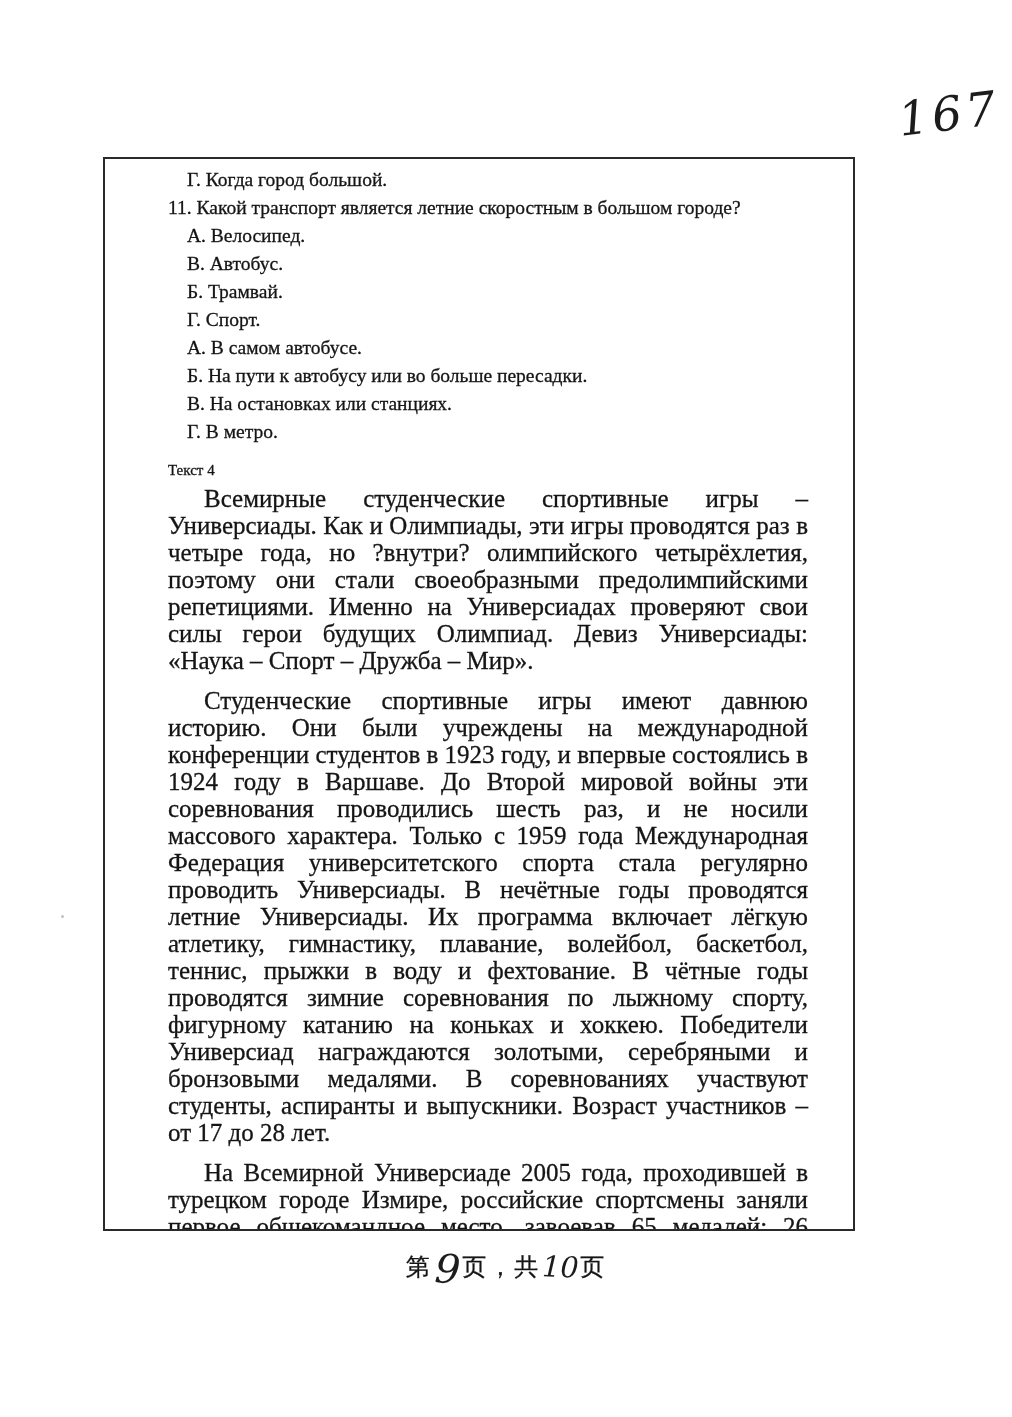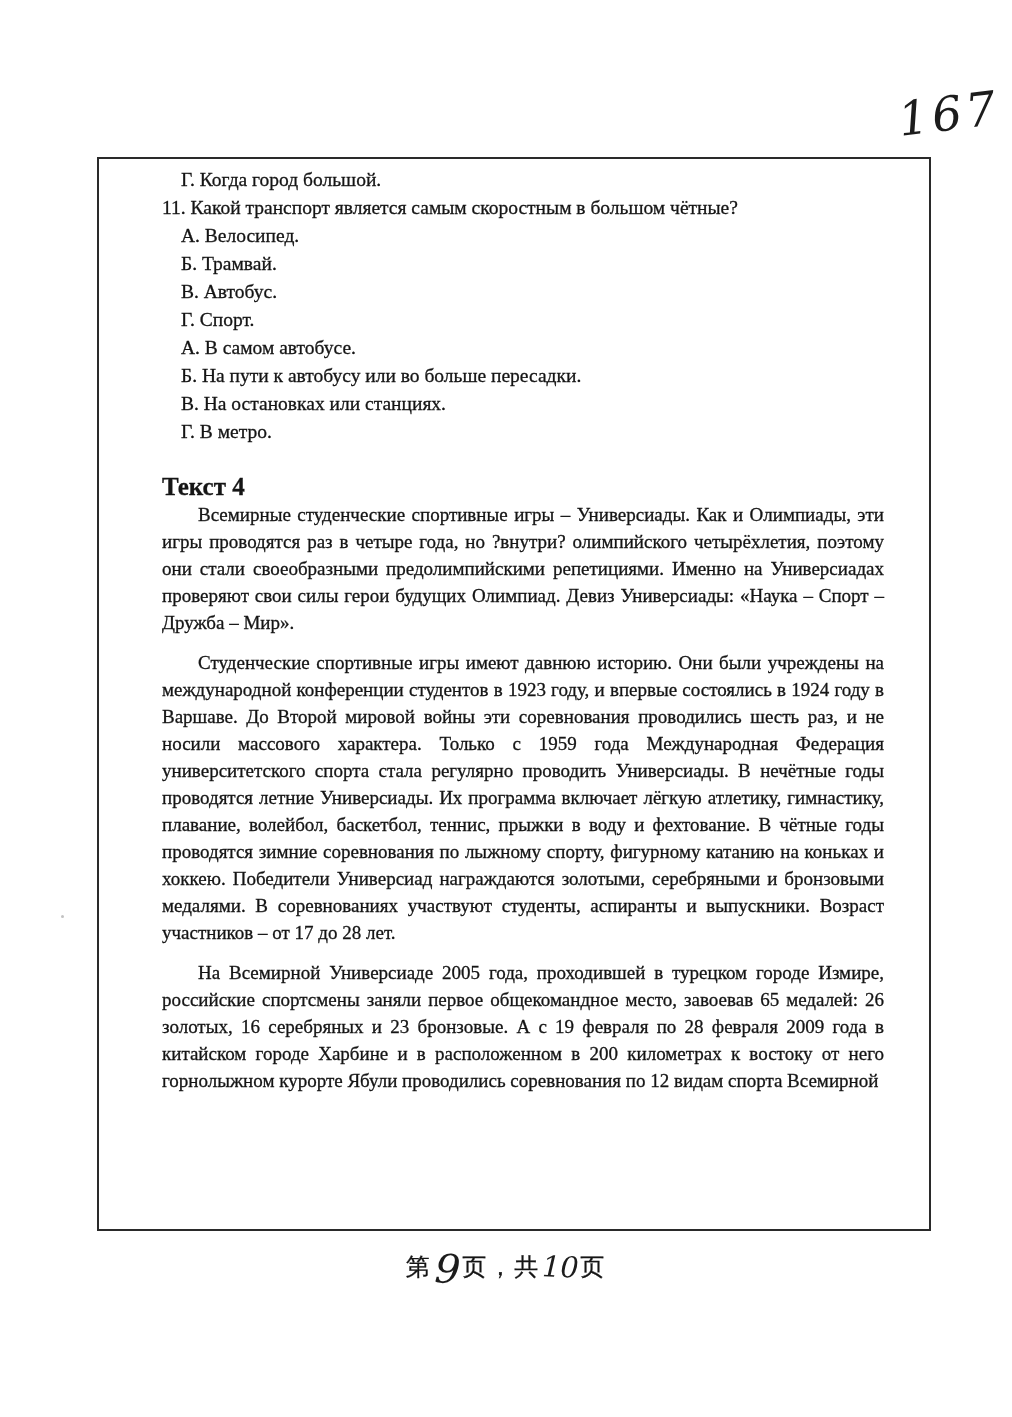--- a/index.html
+++ b/index.html
@@ -21,44 +21,44 @@
     font-size: 47px;
     font-weight: 500;
     letter-spacing: 4px;
     transform: rotate(-7deg);
     color: #1c1c1c;
   }
 
   
   .content-box {
     position: absolute;
-    left: 97px; top: 157px;
-    width: 834px; height: 1074px;
+    left: 103px; top: 157px;
+    width: 752px; height: 1074px;
     border: 2px solid #2a2a2a;
     padding: 7px 45px 0 63px;
     overflow: hidden;
     -webkit-text-stroke: 0.3px #151515;
   }
 
   .q-line {
     font-size: 19.5px;
     line-height: 28px;
     white-space: nowrap;
   }
   .q-option { padding-left: 19px; }
 
   .section-heading {
-    margin-top: 26px;
-    font-size: 25px;
+    margin-top: 10px;
+    font-size: 15px;
     line-height: 29px;
-    font-weight: bold;
+    font-weight: normal;
   }
 
   .body-para {
-    font-size: 19px;
+    font-size: 25px;
     line-height: 27px;
     text-align: justify;
     text-indent: 36px;
   }
   .body-para + .body-para { margin-top: 13px; }
 
   
   .page-footer {
     position: absolute;
     left: 0; top: 1246px;
@@ -104,24 +104,24 @@
 <body>
 
 <div class="corner-number">167</div>
 
 <div class="scan-speck"></div>
 
 <div class="content-box">
 
   <div class="q-line q-option">Г. Когда город большой.</div>
 
-  <div class="q-line"><span>11.</span> <span>Какой транспорт является самым скоростным в большом чётные?</span></div>
+  <div class="q-line"><span>11.</span> <span>Какой транспорт является летние скоростным в большом городе?</span></div>
   <div class="q-line q-option">А. Велосипед.</div>
+  <div class="q-line q-option">В. Автобус.</div>
   <div class="q-line q-option">Б. Трамвай.</div>
-  <div class="q-line q-option">В. Автобус.</div>
   <div class="q-line q-option">Г. Спорт.</div>
 
   <div class="q-line q-option">А. В самом автобусе.</div>
   <div class="q-line q-option">Б. На пути к автобусу или во больше пересадки.</div>
   <div class="q-line q-option">В. На остановках или станциях.</div>
   <div class="q-line q-option">Г. В метро.</div>
 
   <div class="section-heading">Текст 4</div>
 
   <p class="body-para">Всемирные студенческие спортивные игры – Универсиады. Как и Олимпиады, эти игры проводятся раз в четыре года, но ?внутри? олимпийского четырёхлетия, поэтому они стали своеобразными предолимпийскими репетициями. Именно на Универсиадах проверяют свои силы герои будущих Олимпиад. Девиз Универсиады: «Наука – Спорт – Дружба – Мир».</p>

